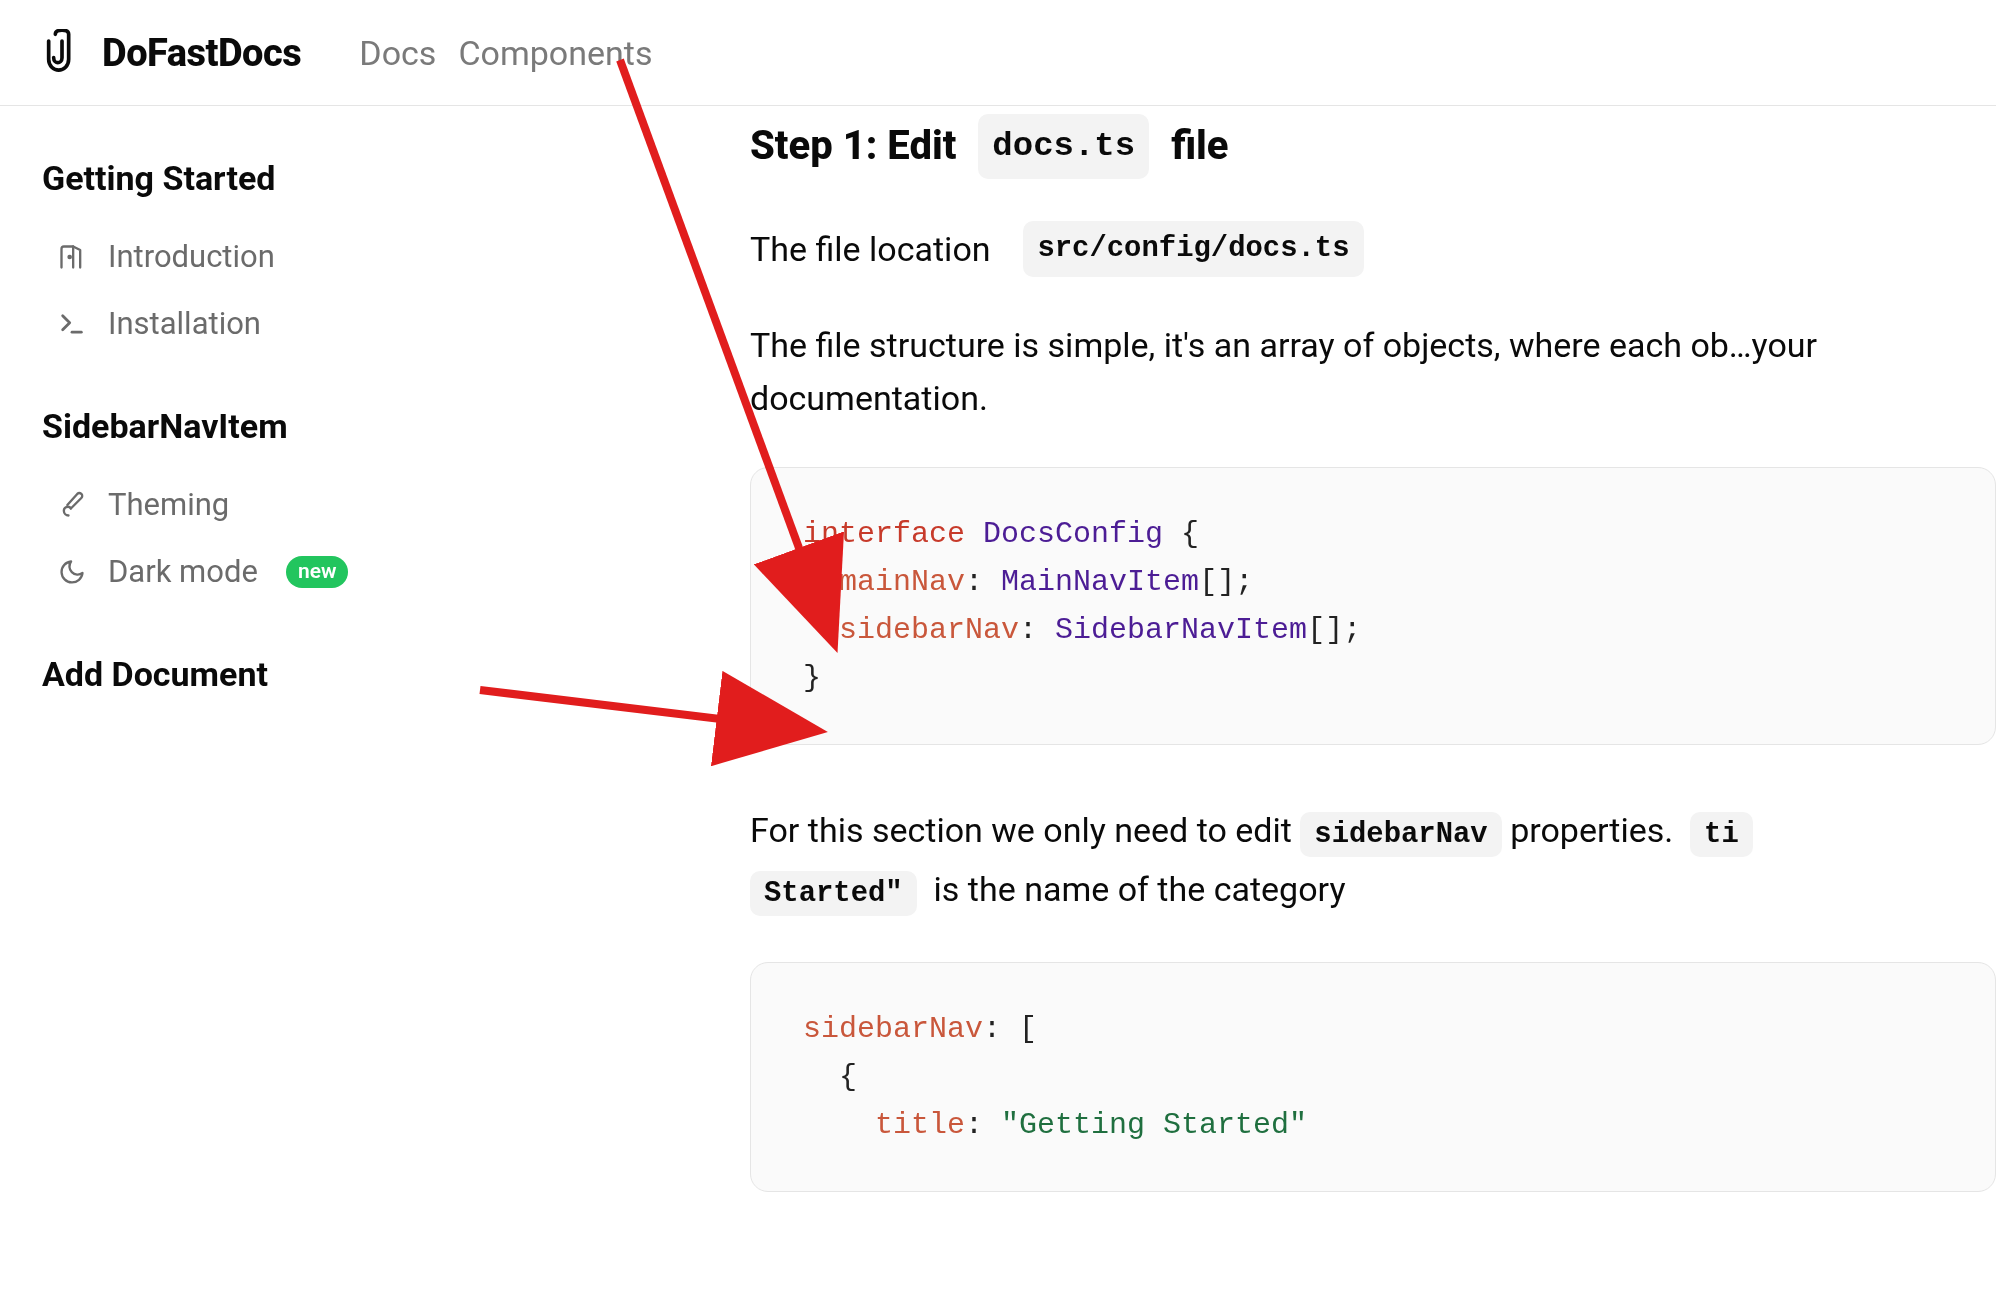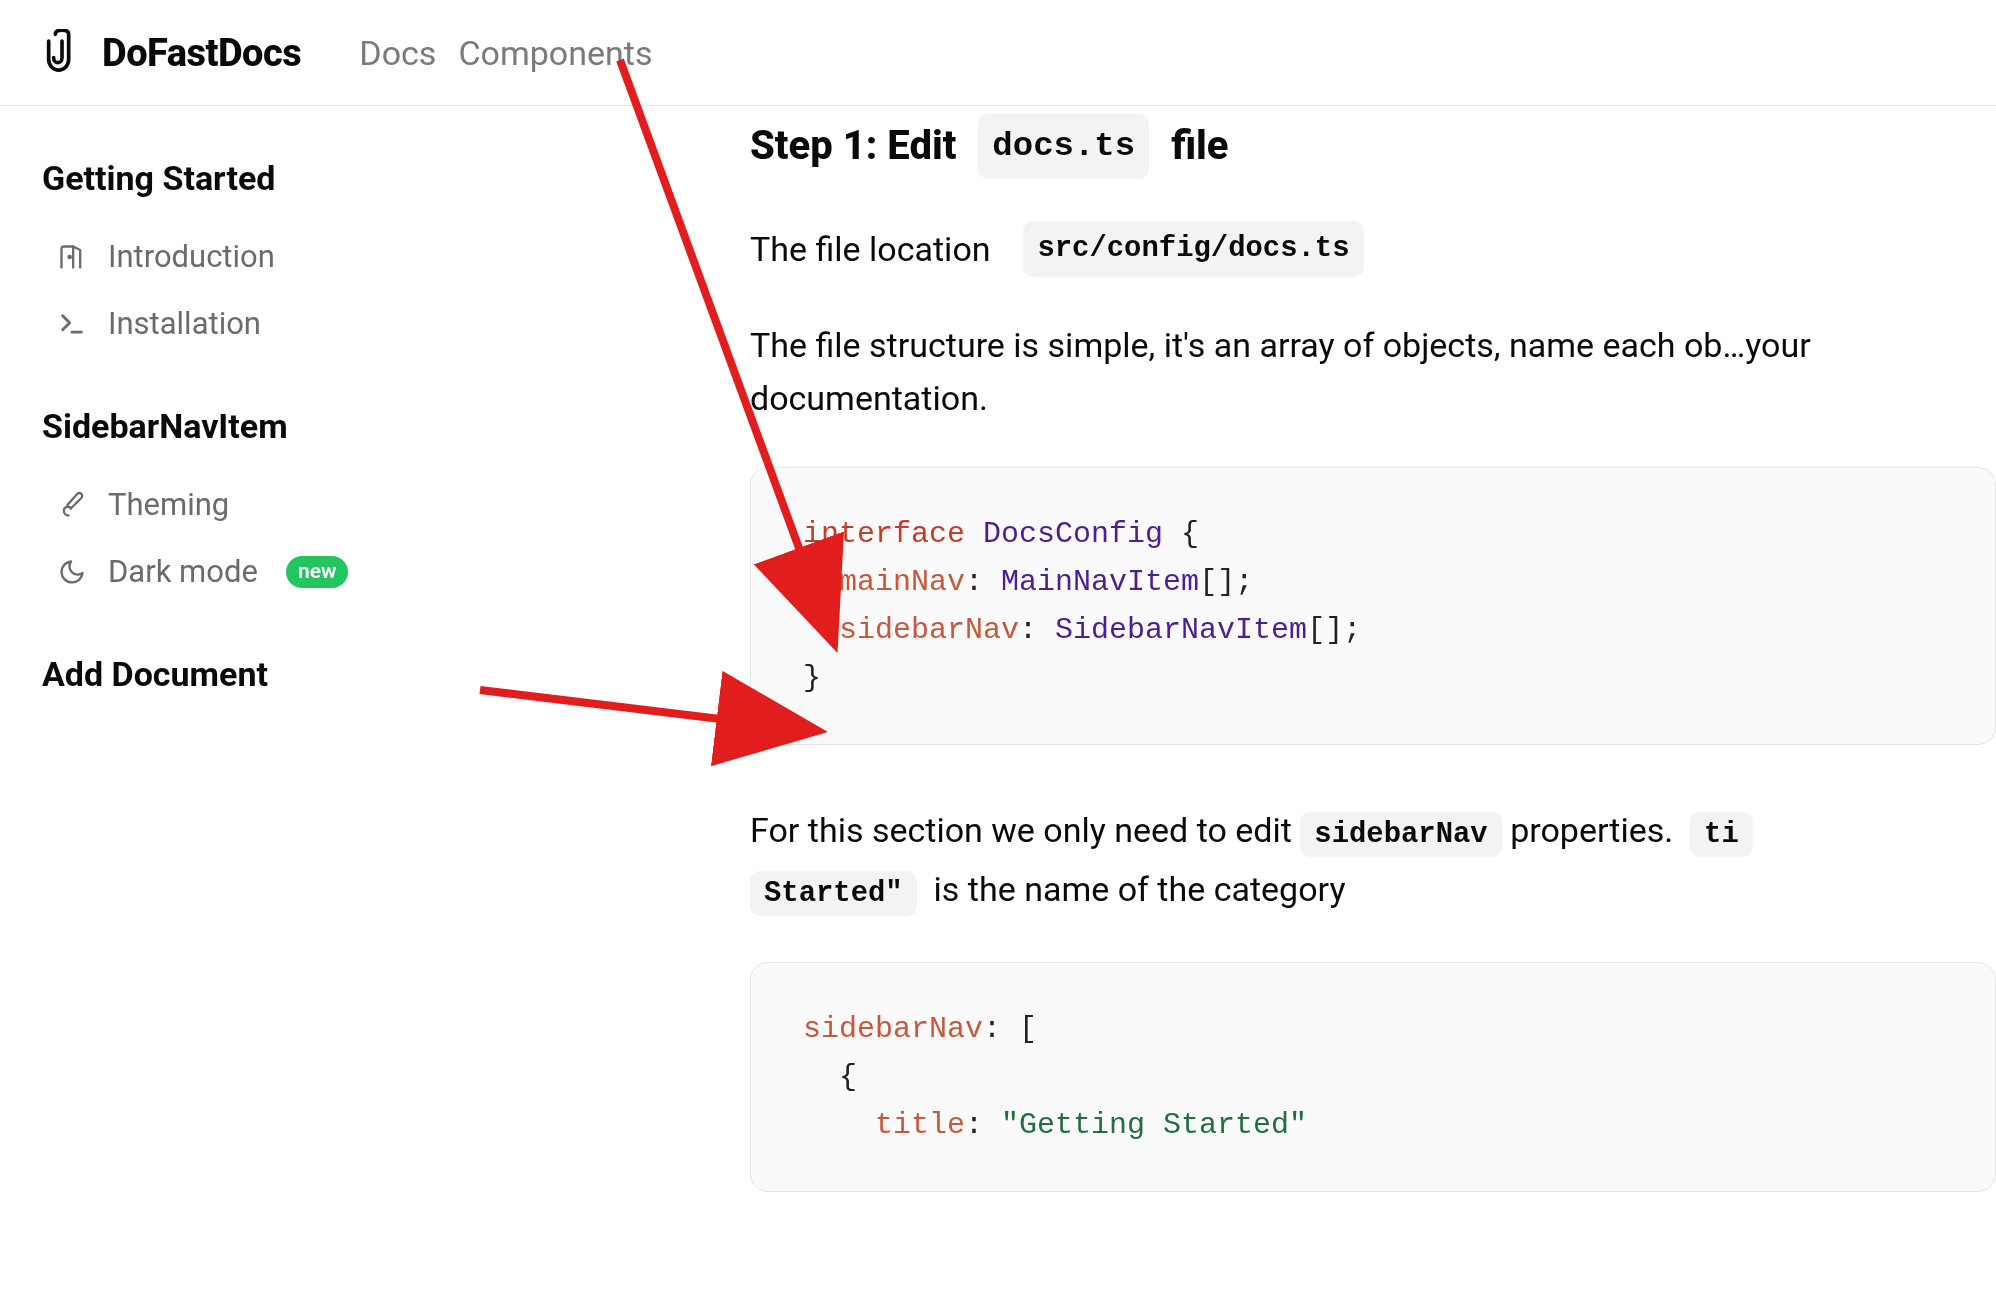--- a/index.html
+++ b/index.html
@@ -244,21 +244,21 @@
       <span>Step 1: Edit</span>
       &nbsp;<span class="code-pill">docs.ts</span>&nbsp;
       <span>file</span>
     </h2>
 
     <p class="para">
       <span>The file location</span>&nbsp;&nbsp;
       <span class="code-pill">src/config/docs.ts</span>
     </p>
 
-    <p class="para" style="display:block">The file structure is simple, it's an array of objects, name each ob…your documentation.</p>
+    <p class="para" style="display:block">The file structure is simple, it's an array of objects, where each ob…your documentation.</p>
 
     <pre class="code-block"><span class="tok-kw">interface</span> <span class="tok-type">DocsConfig</span> <span class="tok-punc">{</span>
   <span class="tok-prop">mainNav</span><span class="tok-punc">:</span> <span class="tok-type">MainNavItem</span><span class="tok-punc">[];</span>
   <span class="tok-prop">sidebarNav</span><span class="tok-punc">:</span> <span class="tok-type">SidebarNavItem</span><span class="tok-punc">[];</span>
 <span class="tok-punc">}</span></pre>
 
     <p class="para para-loose" style="display:block">
       <span>For this section we only need to edit</span>
       <span class="code-pill">sidebarNav</span>
       <span>properties.</span>

